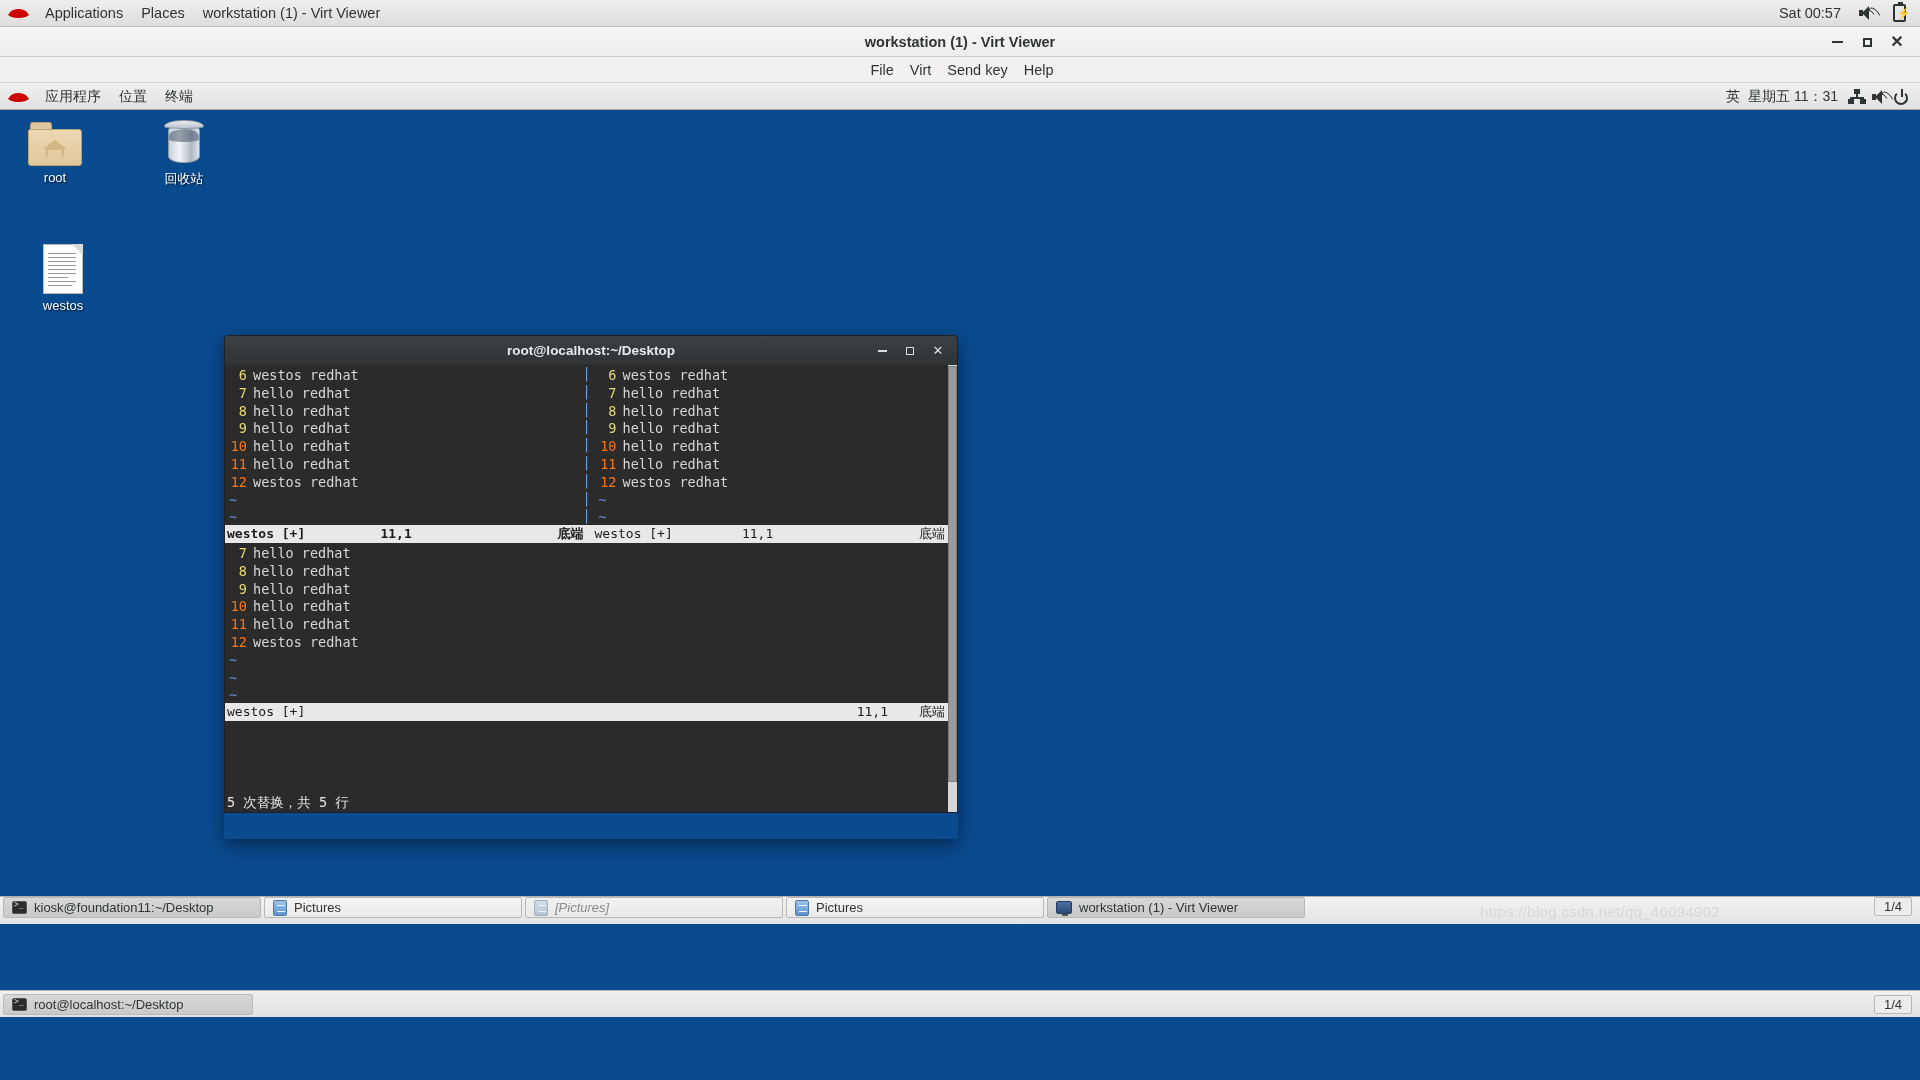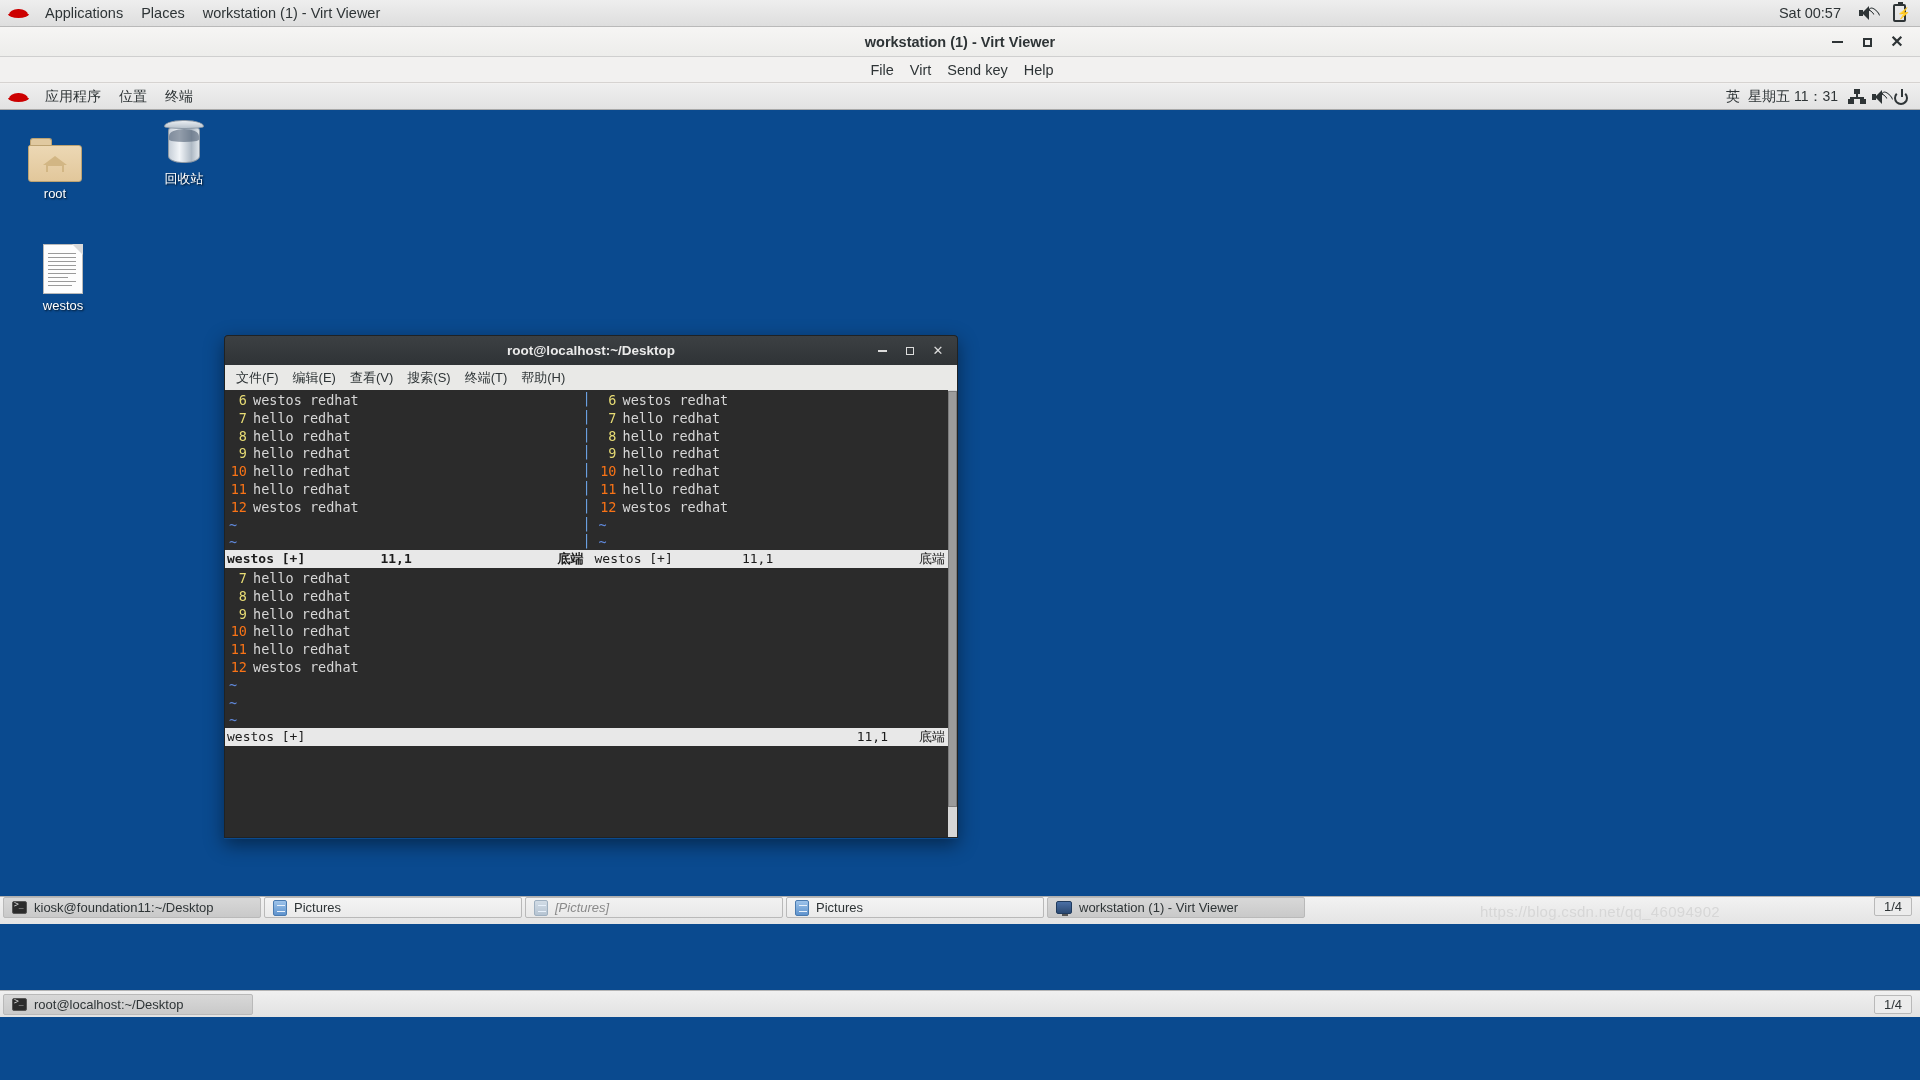--- a/index.html
+++ b/index.html
@@ -397,21 +397,21 @@
               <span class="w1"></span>
               <span class="w2"></span>
           </span>
           <span class="ic-power">
             <span class="ring"></span>
               <span class="stem"></span>
           </span>
         </div>
       </div>
 
-      <div class="dicon" style="left:12px; top:54px;">
+      <div class="dicon" style="left:12px; top:38px;">
         <div class="folder-ico">
           <div class="tab"></div>
             <div class="body"></div>
           <div class="home">
               <div class="roof"></div>
               <div class="wall"></div>
             </div>
         </div>
         <span class="lbl">root</span>
       </div>
@@ -450,28 +450,20 @@
             <div class="b">
                 <span class="tglyph-min"></span>
               </div>
             <div class="b">
                 <span class="tglyph-max"></span>
               </div>
             <div class="b">✕</div>
           </div>
         </div>
 
-        <div class="term-menubar">
-          <div class="m">文件(F)</div>
-          <div class="m">编辑(E)</div>
-          <div class="m">查看(V)</div>
-          <div class="m">搜索(S)</div>
-          <div class="m">终端(T)</div>
-          <div class="m">帮助(H)</div>
-        </div>
 
         <div class="term-body">
 
           <div class="vim-scroll">
             <div class="thumb"></div>
           </div>
 
           <div class="vim-area">
 
             <div class="split-top">
@@ -539,20 +531,21 @@
                 <div class="vrow"><span class="tilde">~</span></div>
                 <div class="vrow"><span class="tilde">~</span></div>
               </div>
 
             <div class="statusline">
               <span class="sl-name">westos [+]</span>
               <span class="sl-pos" style="left:auto;right:60px;">11,1</span>
               <span class="sl-end">底端</span>
             </div>
 
+            <div class="cmdline">5 次替换，共 5 行</div>
           </div>
         </div>
       </div>
 
       <div class="guest-taskbar">
         <div class="tb-item">
           <span class="ic-term-mini"></span>
           <span>root@localhost:~/Desktop</span>
         </div>
         <div class="ws-switch">1/4</div>

